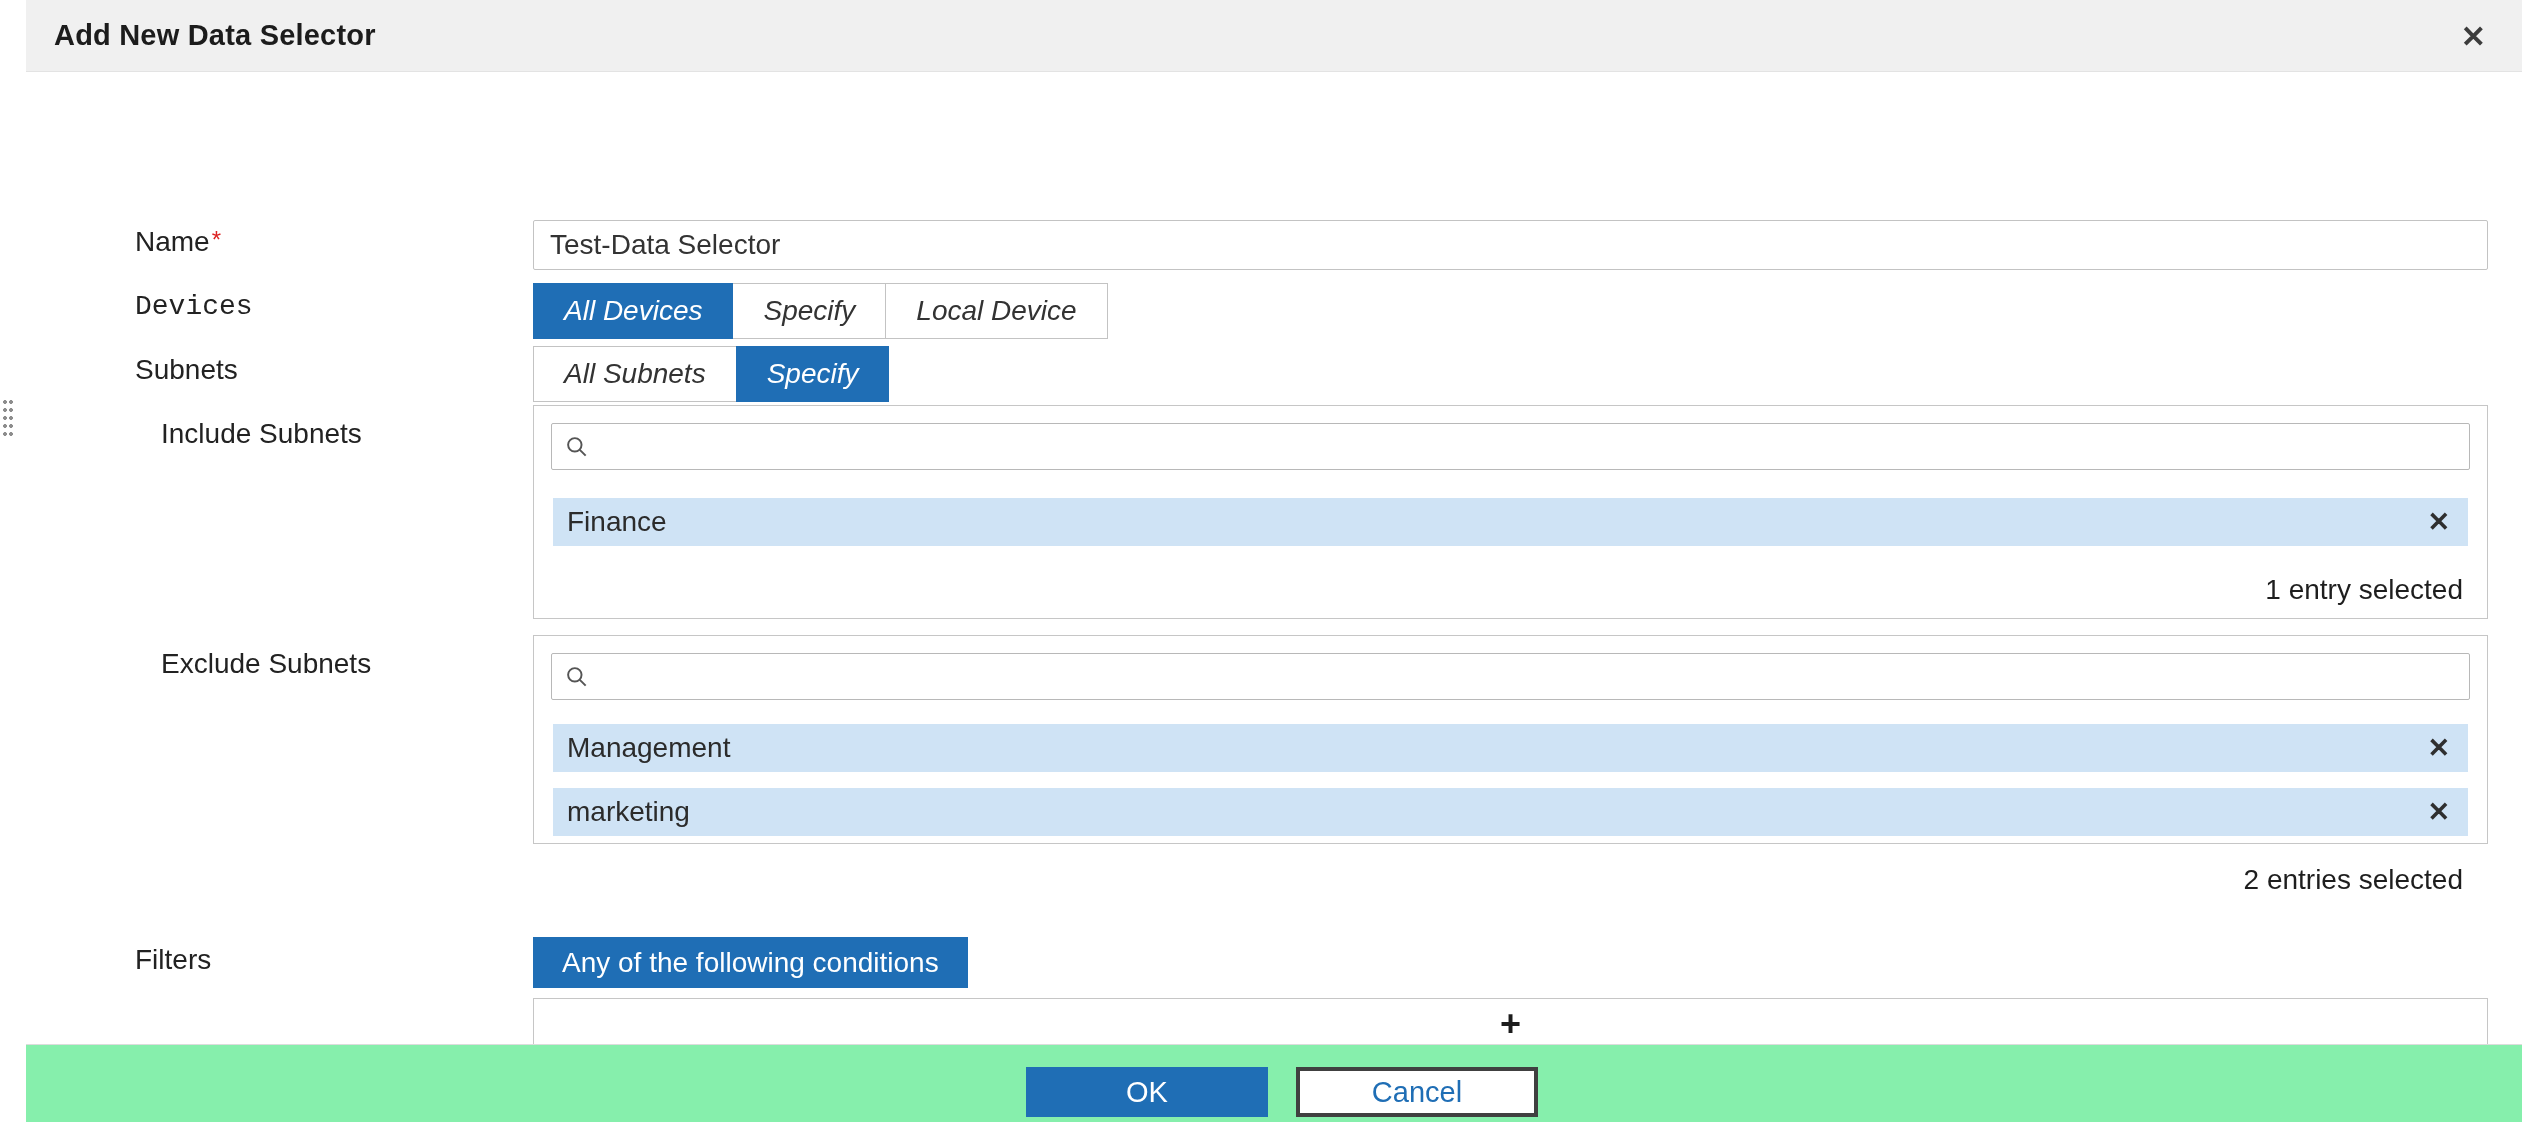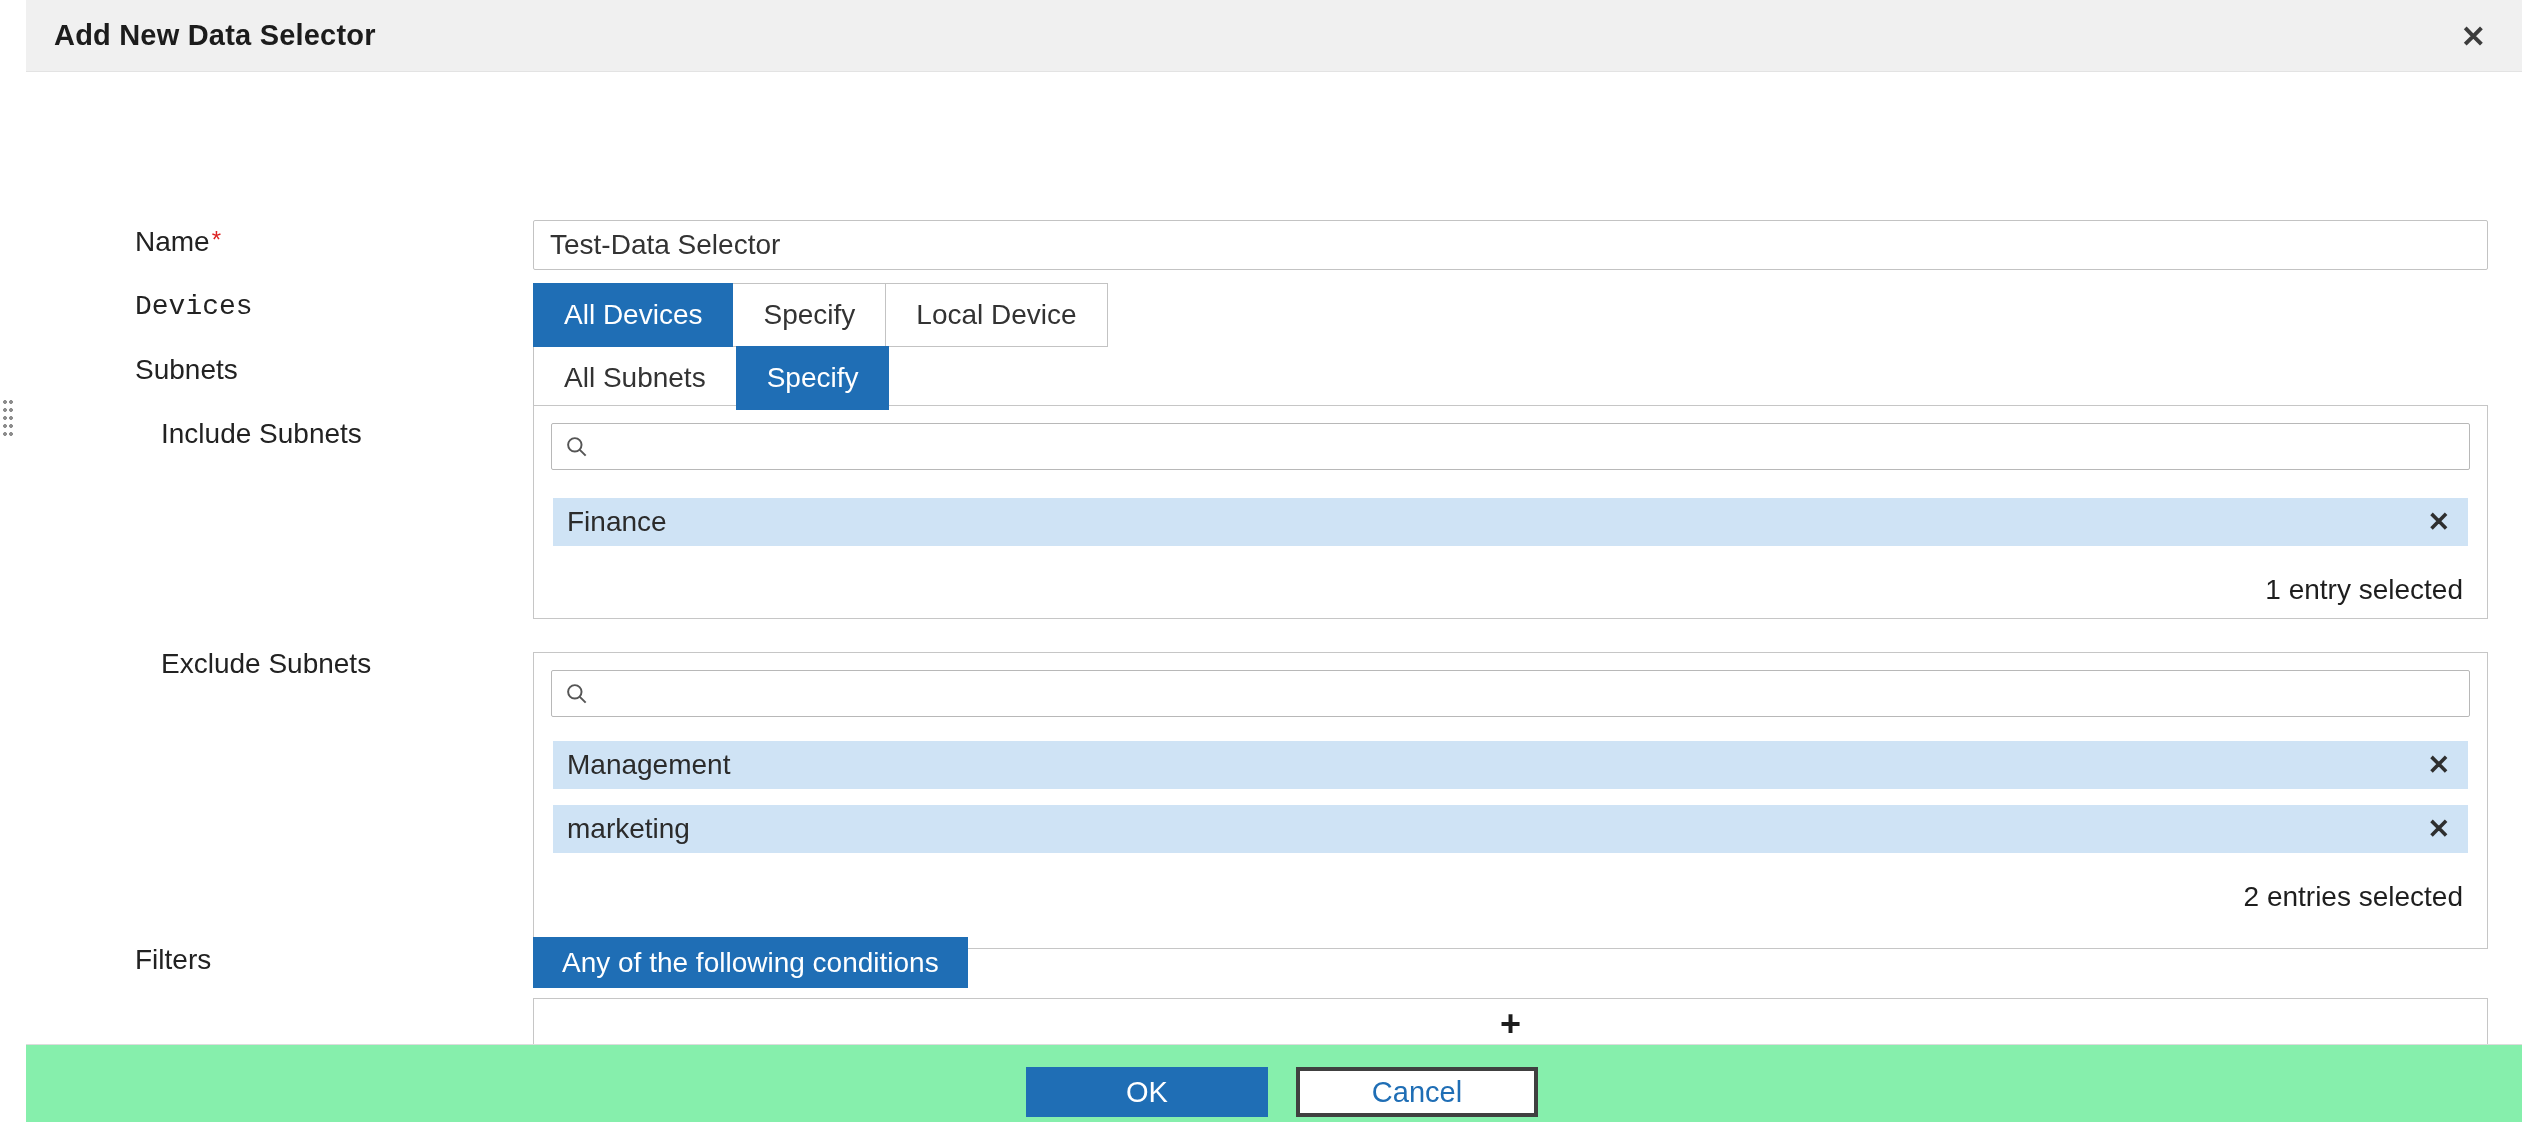--- a/index.html
+++ b/index.html
@@ -47,35 +47,35 @@
   .name-input {
     position: absolute; left: 507px; top: 148px; width: 1955px; height: 50px;
     border: 1px solid #c3c3c3; border-radius: 2px;
     font-family: "Liberation Sans", sans-serif;
     font-size: 28px; color: #333; padding: 0 16px; outline: none; background: #fff;
   }
 
   
   .seg-group { position: absolute; left: 507px; display: flex; height: 52px; }
   .seg-btn {
-    height: 64px; display: flex; align-items: center; justify-content: center;
+    height: 56px; display: flex; align-items: center; justify-content: center;
     padding: 0 30px; font-size: 28px; color: #333;
     background: #fff; border: 1px solid #c3c3c3; margin-left: -1px;
-    cursor: pointer; white-space: nowrap;
+    cursor: pointer; white-space: nowrap; font-style: italic;
   }
   .seg-btn:first-child { margin-left: 0; }
   .seg-btn.selected { background: #1f6eb5; border-color: #1f6eb5; color: #fff; z-index: 1; }
 
   
   .subnet-box {
     position: absolute; left: 507px; width: 1955px;
     border: 1px solid #c6c6c6; background: #fff;
   }
   .box-include { top: 333px; height: 214px; }
-  .box-exclude { top: 580px; height: 297px; }
+  .box-exclude { top: 563px; height: 209px; }
   .box-search {
     position: absolute; left: 17px; right: 17px; top: 17px; height: 47px;
     border: 1px solid #b8b8b8; border-radius: 2px; background: #fff;
     display: flex; align-items: center;
   }
   .search-icon { margin-left: 12px; display: flex; align-items: center; }
   .box-search input {
     flex: 1; border: none; outline: none; height: 100%;
     font-family: "Liberation Sans", sans-serif; font-size: 27px; color: #333;
     padding: 0 10px; background: transparent;

